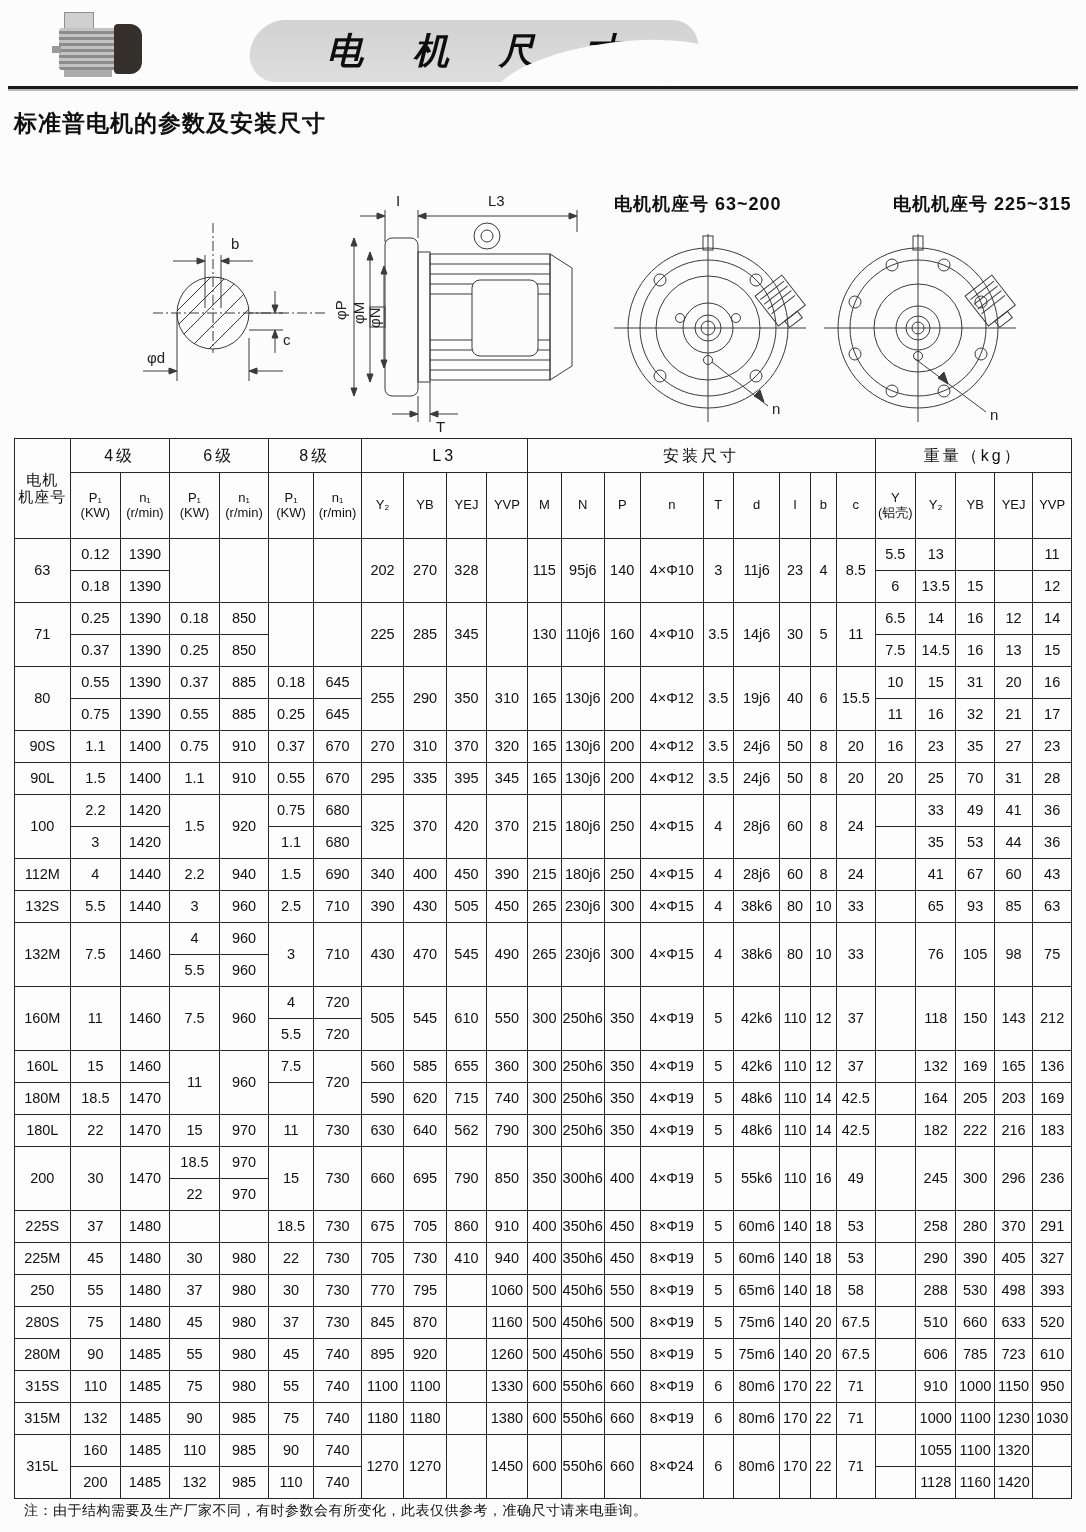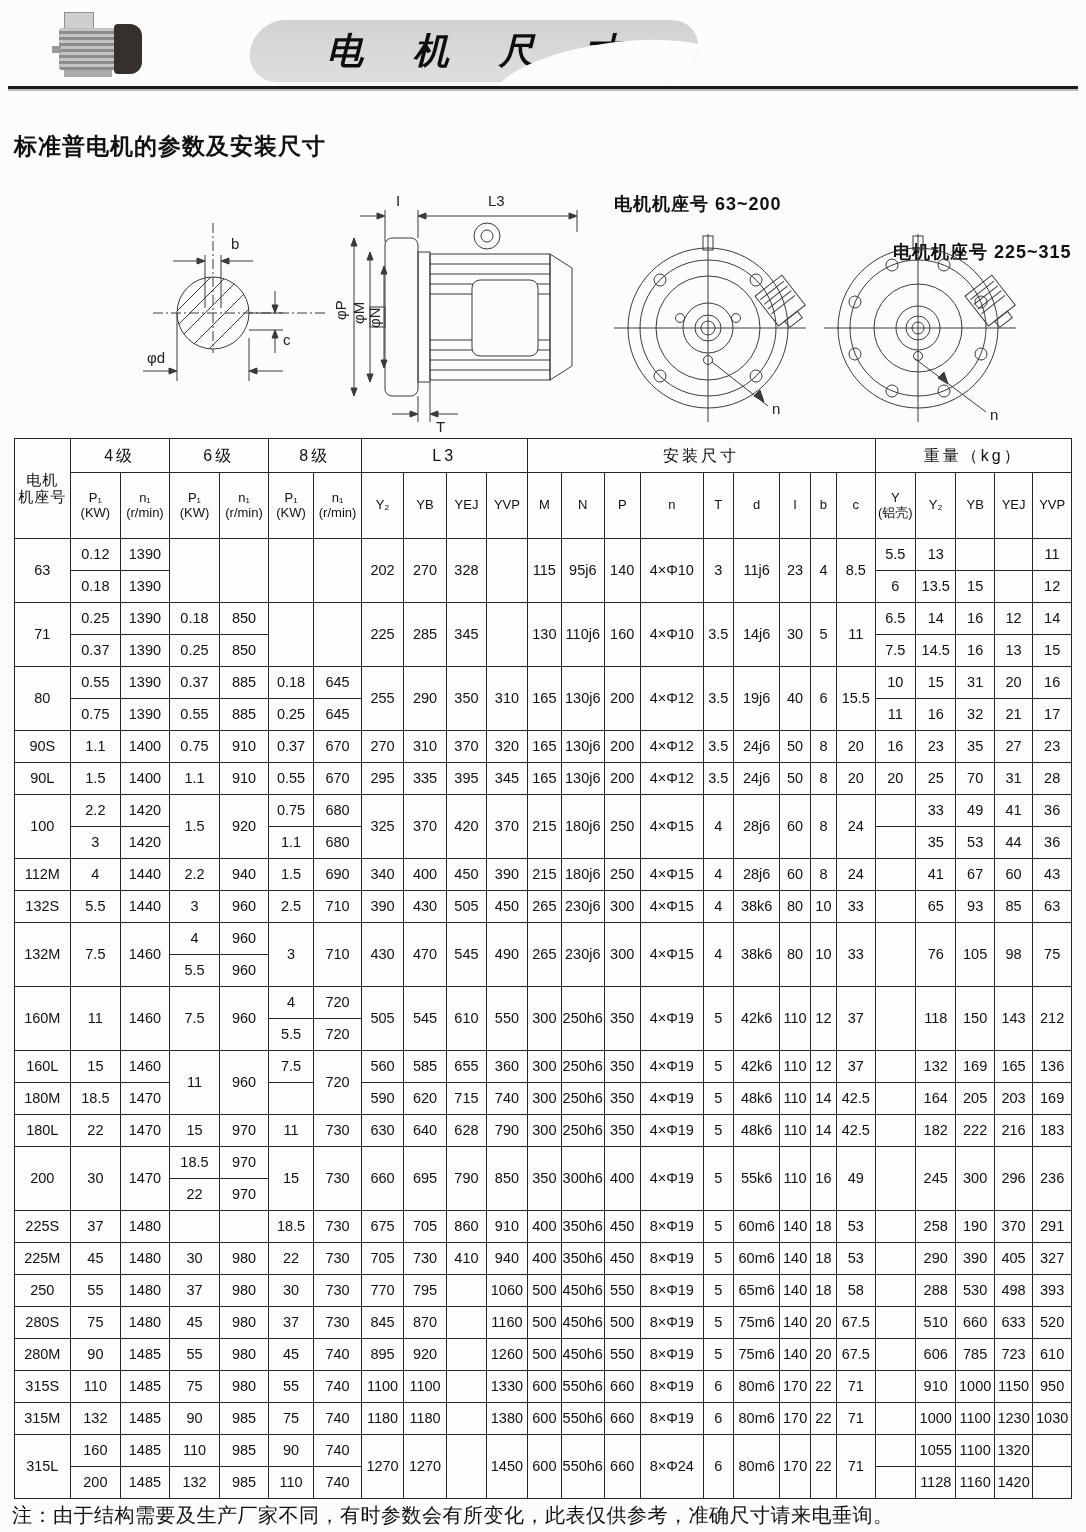--- a/index.html
+++ b/index.html
@@ -21,29 +21,29 @@
   .m-feet{position:absolute;left:12px;top:58px;width:48px;height:7px;background:#ababab;}
 
   .banner{position:absolute;left:250px;top:20px;width:448px;height:62px;background:linear-gradient(180deg,#d2d2d2,#dedede);
     border-radius:32px;transform:skewX(-8deg);overflow:hidden;}
   .banner::after{content:"";position:absolute;right:-40px;bottom:-44px;width:240px;height:84px;background:#fcfcfc;border-radius:50%;transform:rotate(-7deg);}
   .banner-title{position:absolute;inset:0;display:flex;align-items:center;justify-content:center;
     transform:skewX(8deg);font-size:36px;font-weight:bold;font-style:italic;letter-spacing:20px;padding-left:20px;color:#0d0d0d;}
 
   .head-rule{position:absolute;left:8px;top:86px;width:1070px;height:3px;background:#1c1c1c;box-shadow:0 2px 0 #bdbdbd;}
 
-  .subtitle{position:absolute;left:14px;top:108px;font-size:23px;font-weight:bold;letter-spacing:1px;margin-top:23px;}
+  .subtitle{position:absolute;left:14px;top:108px;font-size:23px;font-weight:bold;letter-spacing:1px;}
 
   
   .diagrams{position:absolute;left:0;top:178px;width:1086px;height:258px;}
   .diagrams svg{position:absolute;}
   svg text{font-family:"Liberation Sans","DejaVu Sans",sans-serif;font-size:15px;fill:#222;}
   .flange-label{position:absolute;top:14px;font-size:18px;font-weight:bold;letter-spacing:1px;}
   #flange-label-small{left:614px;}
-  #flange-label-large{left:893px;margin-top:48px;}
+  #flange-label-large{left:893px;}
 
   
   table#spec-table{
     position:absolute;left:14px;top:438px;width:1058px;
     border-collapse:collapse;table-layout:fixed;
     background:#fdfdfd;
   }
   #spec-table th,#spec-table td{
     border:1.5px solid #262626;
     text-align:center;vertical-align:middle;
@@ -53,21 +53,21 @@
   }
   #spec-table thead tr.hrow1{height:34px;}
   #spec-table thead tr.hrow2{height:66px;margin-top:40px;}
   #spec-table tbody tr{height:32px;}
   #spec-table th{font-weight:normal;text-align:center;}
   #spec-table th.grp{font-size:16px;letter-spacing:3px;}
   #spec-table th.sub{font-size:13px;}
   #spec-table th.frame-th{font-size:15px;letter-spacing:1px;}
 
   
-  .note{position:absolute;left:12px;top:1502px;font-size:20px;letter-spacing:0.5px;}
+  .note{position:absolute;left:24px;top:1502px;font-size:14px;letter-spacing:0.5px;}
 </style>
 </head>
 <body>
 
 <div id="page">
 
   <div class="motor-photo">
     <div class="m-box"></div>
     <div class="m-body"></div>
     <div class="m-cap"></div>
@@ -689,21 +689,21 @@
         <tr>
           <td>180L</td>
           <td>22</td>
           <td>1470</td>
           <td>15</td>
           <td>970</td>
           <td>11</td>
           <td>730</td>
           <td>630</td>
           <td>640</td>
-          <td>628</td>
+          <td>562</td>
           <td>790</td>
           <td>300</td>
           <td>250h6</td>
           <td>350</td>
           <td>4×Φ19</td>
           <td>5</td>
           <td>48k6</td>
           <td>110</td>
           <td>14</td>
           <td>42.5</td>
@@ -760,21 +760,21 @@
           <td>350h6</td>
           <td>450</td>
           <td>8×Φ19</td>
           <td>5</td>
           <td>60m6</td>
           <td>140</td>
           <td>18</td>
           <td>53</td>
           <td></td>
           <td>258</td>
-          <td>190</td>
+          <td>280</td>
           <td>370</td>
           <td>291</td>
         </tr>
         <tr>
           <td>225M</td>
           <td>45</td>
           <td>1480</td>
           <td>30</td>
           <td>980</td>
           <td>22</td>

